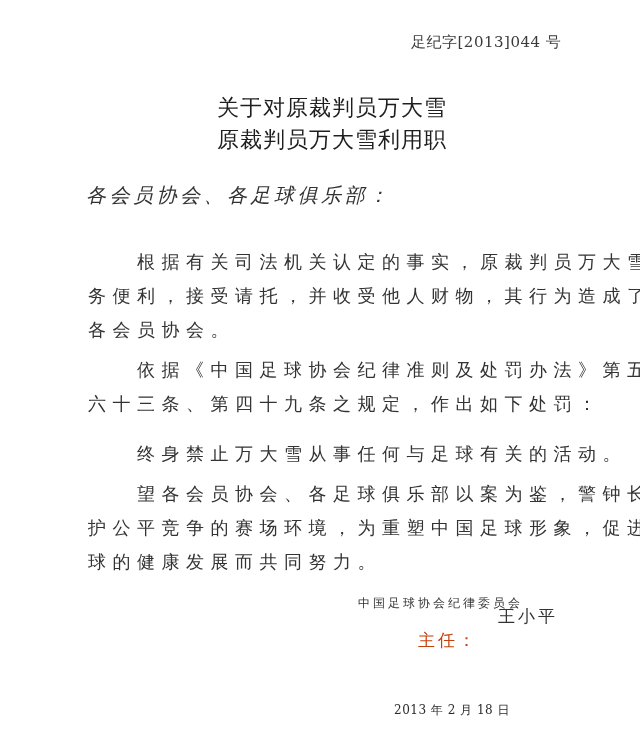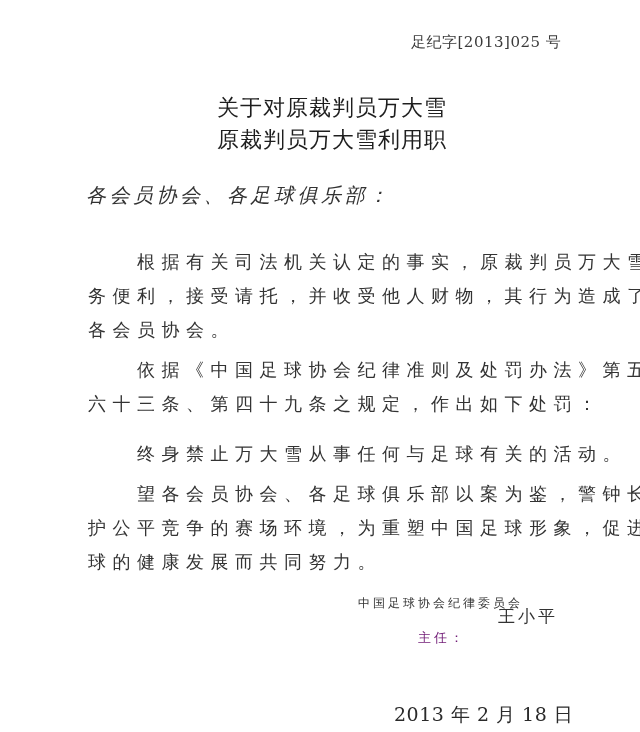--- a/index.html
+++ b/index.html
@@ -67,48 +67,48 @@
       left: 358px;
       font-size: 12px;
       letter-spacing: 3px;
       color: #333;
       white-space: nowrap;
     }
     .signature-role {
       position: absolute;
       top: 629px;
       left: 418px;
-      font-size: 13px;
+      font-size: 17px;
       letter-spacing: 3px;
-      color: #701a75;
+      color: #c2410c;
       white-space: nowrap;
     }
     .signature-name {
       position: absolute;
       top: 605px;
       left: 498px;
       font-size: 17px;
       letter-spacing: 3px;
       color: #333;
       white-space: nowrap;
     }
     .date {
       position: absolute;
       top: 702px;
       left: 394px;
-      font-size: 19px;
+      font-size: 12px;
       letter-spacing: 0.5px;
       color: #2a2a2a;
       white-space: nowrap;
     }
   </style>
 </head>
 <body>
 
-<div class="doc-number">足纪字[2013]025 号</div>
+<div class="doc-number">足纪字[2013]044 号</div>
 
 <div class="title">
   <div>关于对原裁判员万大雪</div>
   <div>原裁判员万大雪利用职</div>
 </div>
 
 <div class="salutation">各会员协会、各足球俱乐部：</div>
 
 <div class="body">
   <p class="para">

